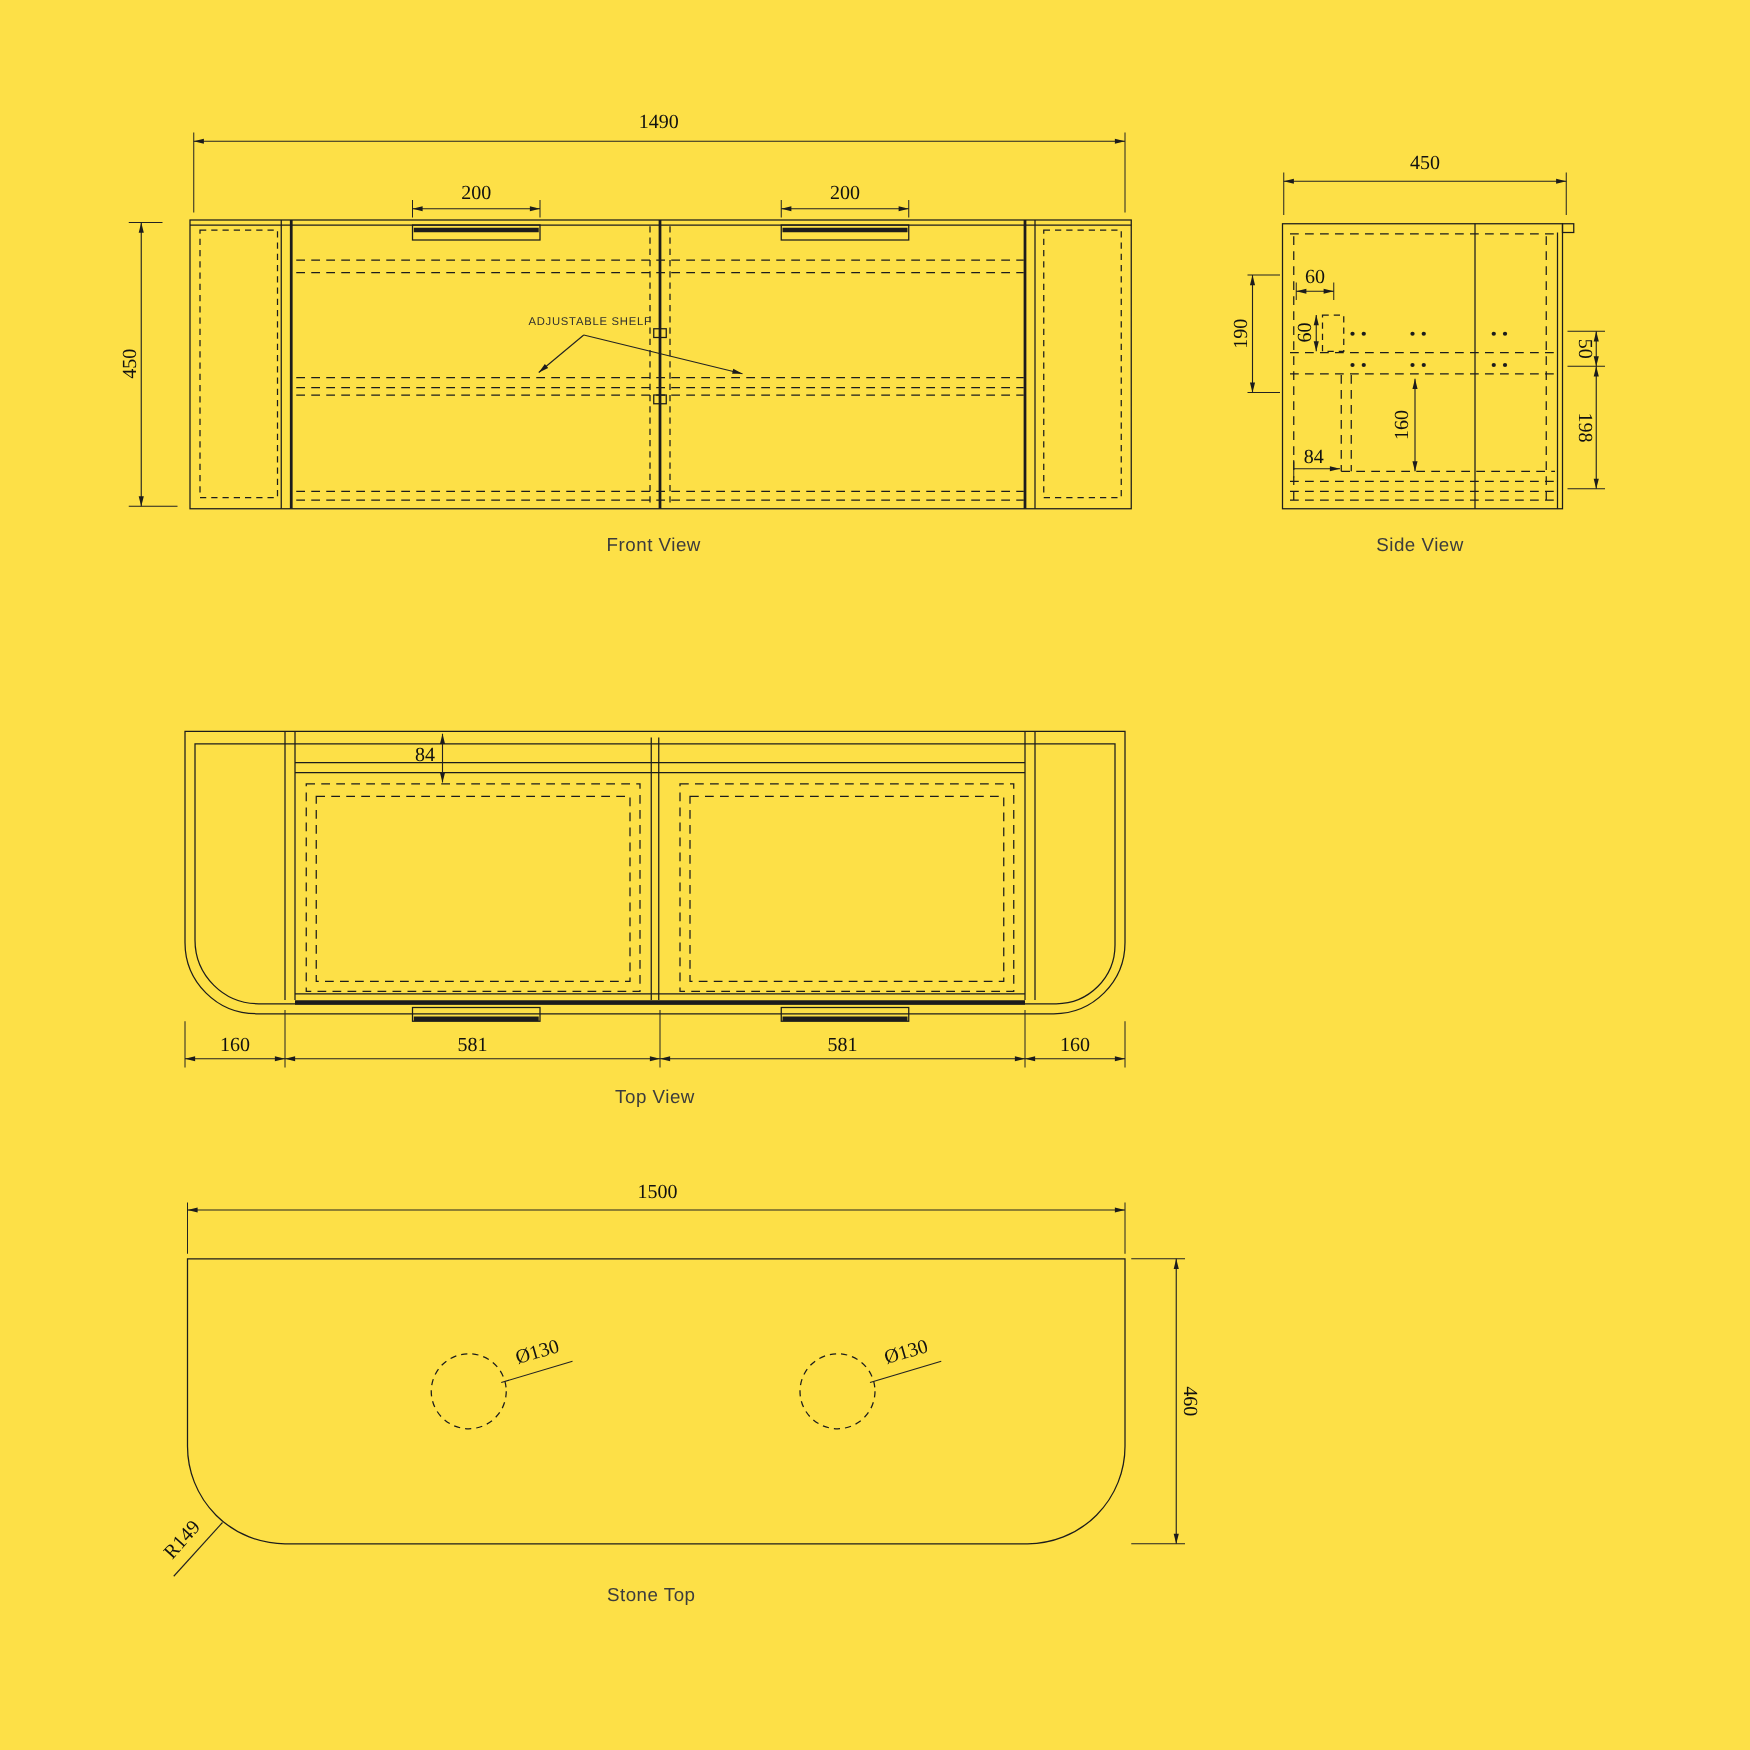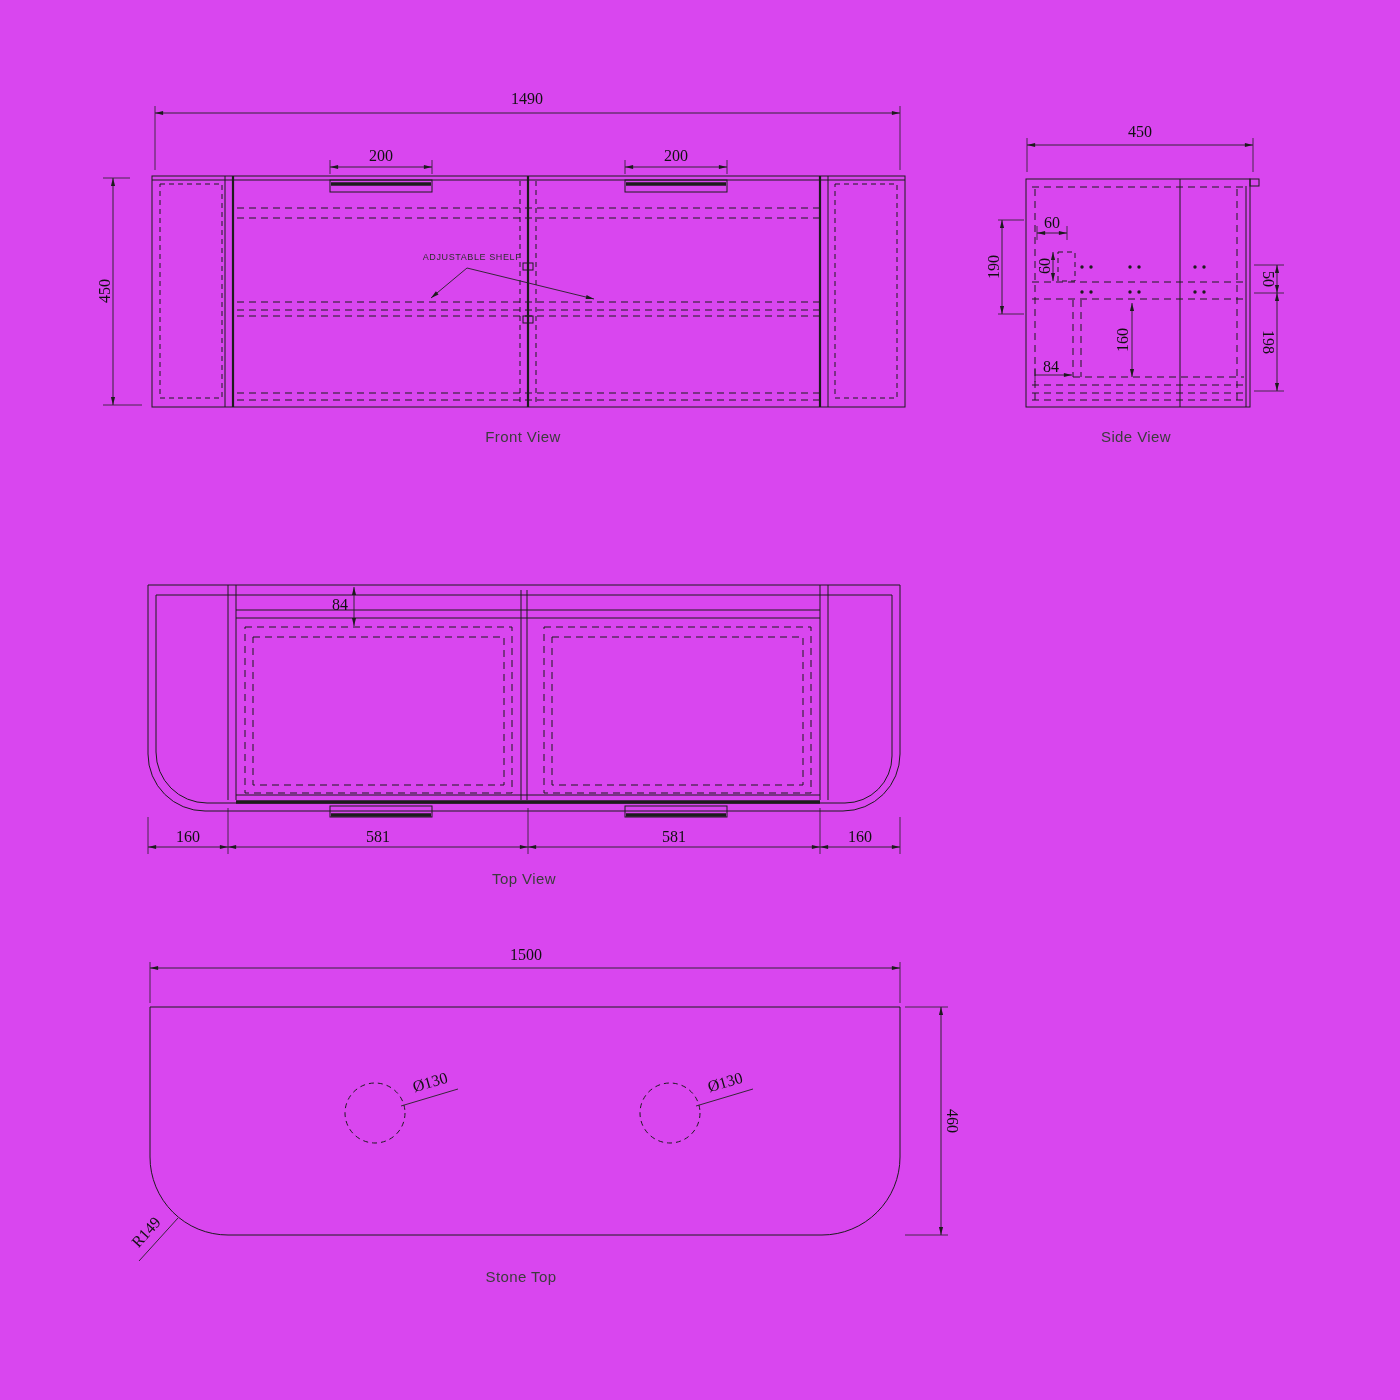--- a/index.html
+++ b/index.html
@@ -1,16 +1,16 @@
 <!DOCTYPE html>
 <html><head>
 <meta charset="utf-8">
 <style>
   html,body{margin:0;padding:0;background:#ffffff;}
-  .sheet{position:relative;width:1400px;height:1400px;background:#d946ef;overflow:hidden;}
+  .sheet{position:relative;width:1400px;height:1400px;background:#fde047;overflow:hidden;}
   svg{display:block;}
   
   .ln{stroke:#1c1c1c;stroke-width:1;fill:none;}
   .thick{stroke-width:2.2;}
   .vthick{stroke-width:3.5;}
   .dash{stroke:#1c1c1c;stroke-width:1;fill:none;stroke-dasharray:7,5;}
   .dash2{stroke:#1c1c1c;stroke-width:1;fill:none;stroke-dasharray:5,4;}
   
   .dim{stroke:#222;stroke-width:0.9;fill:none;}
   .ext{stroke:#222;stroke-width:0.8;fill:none;}

